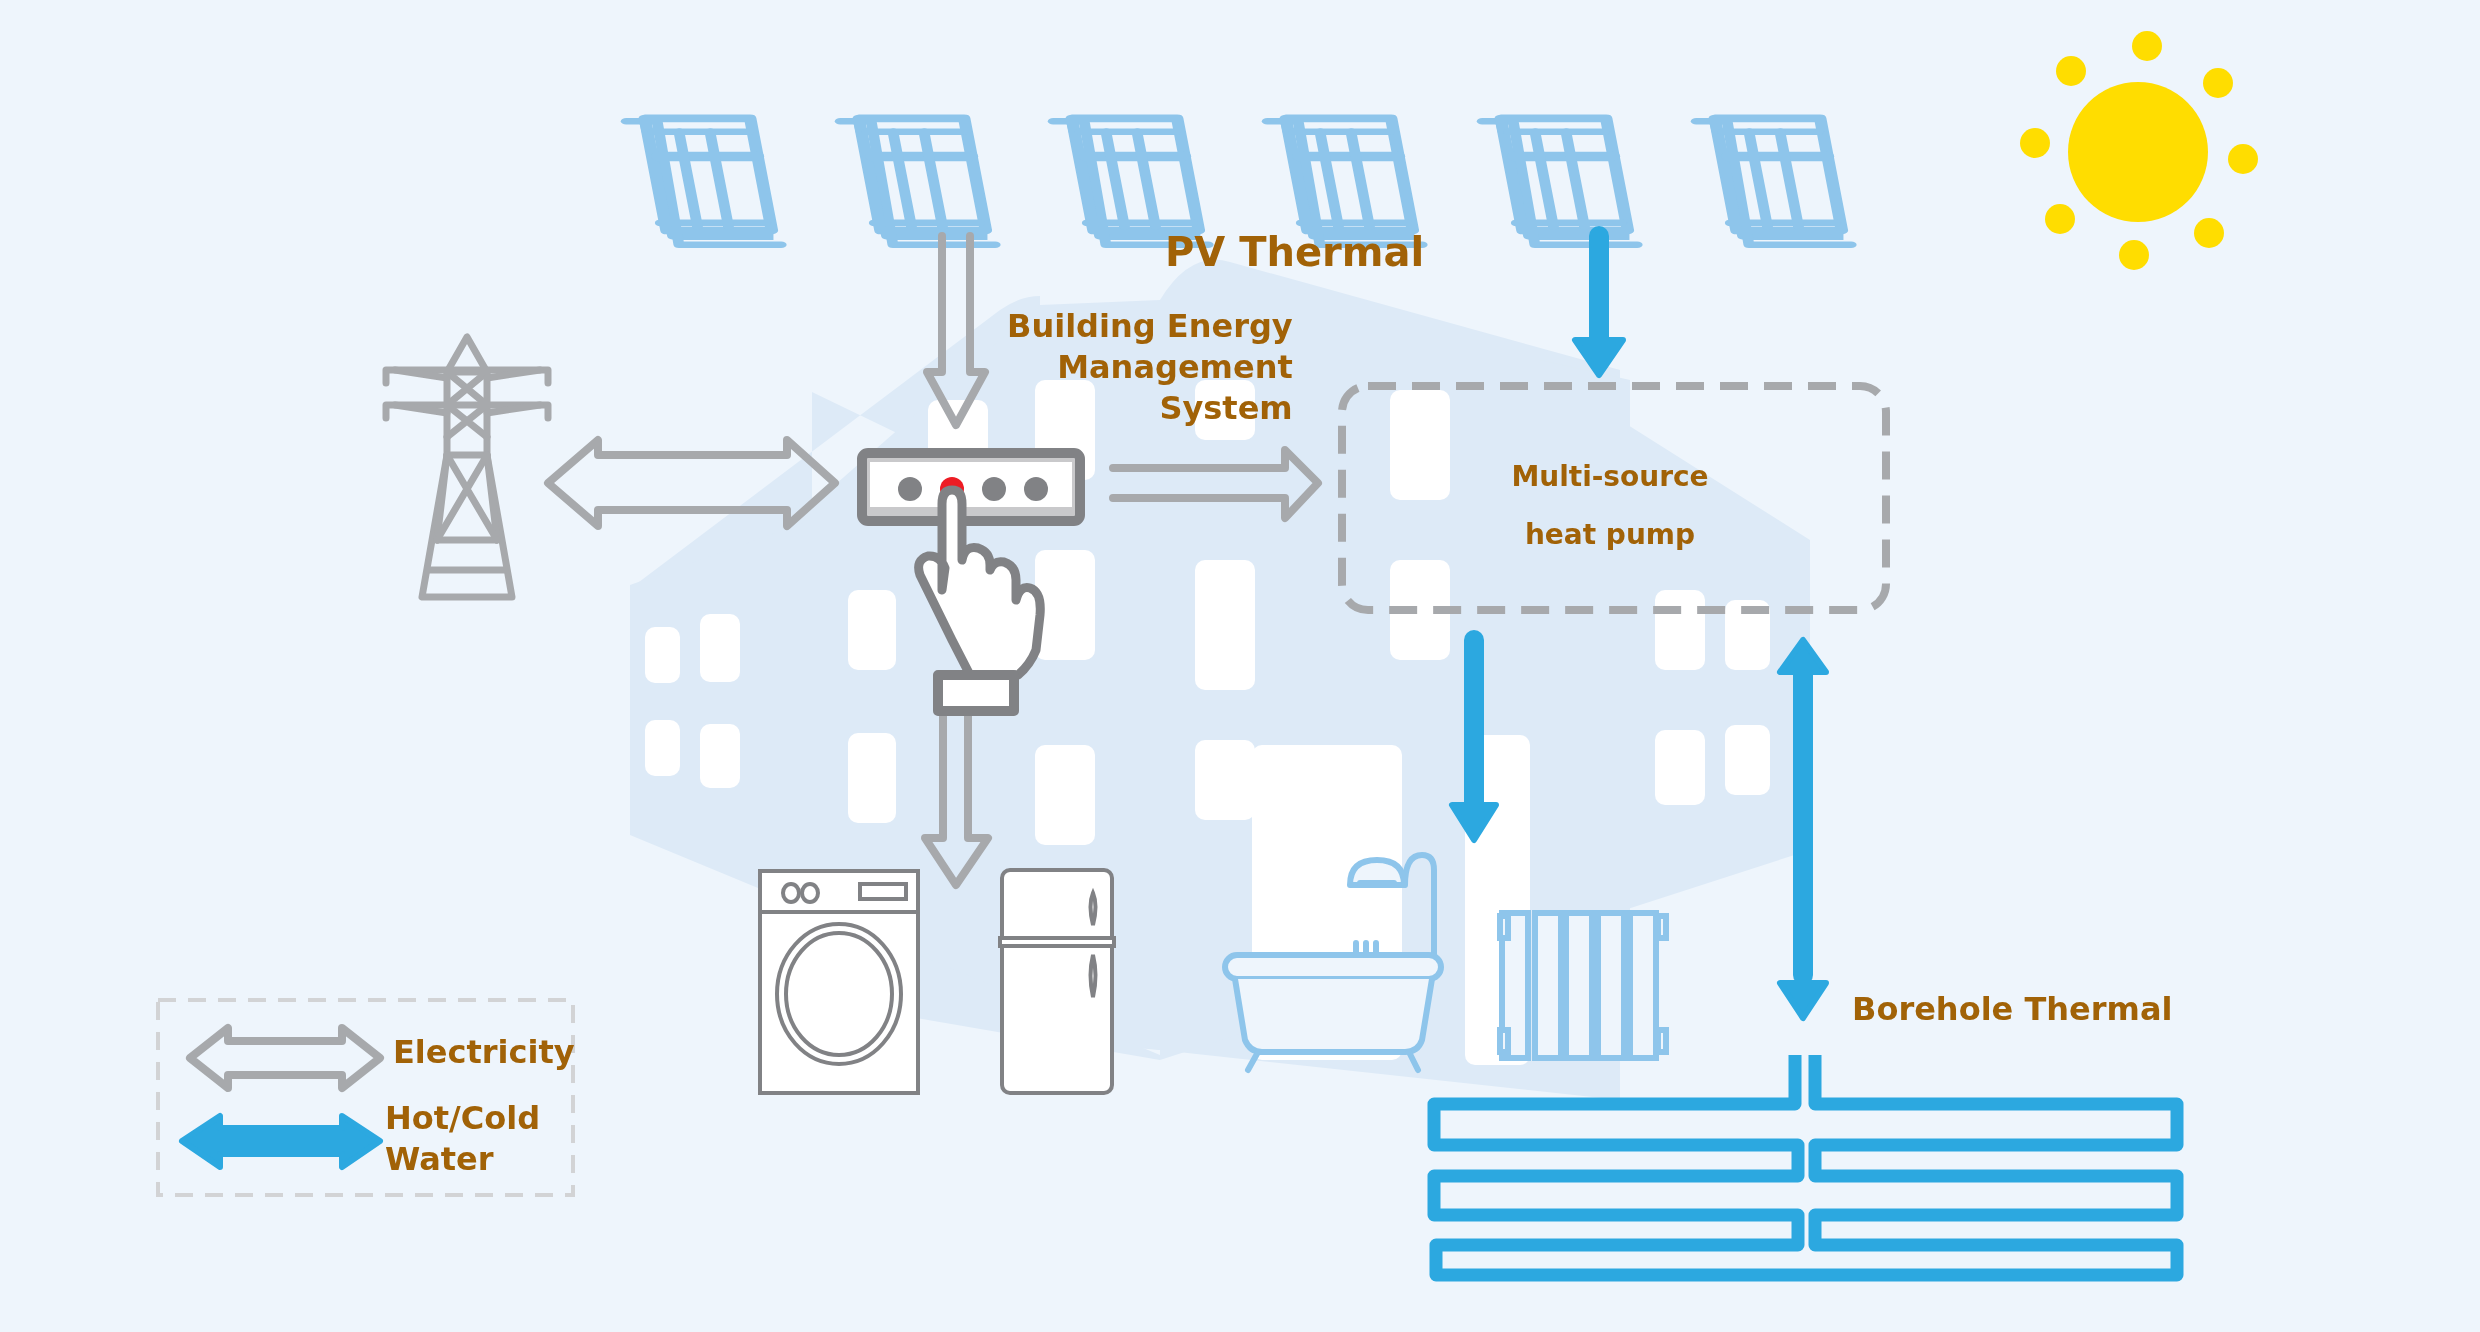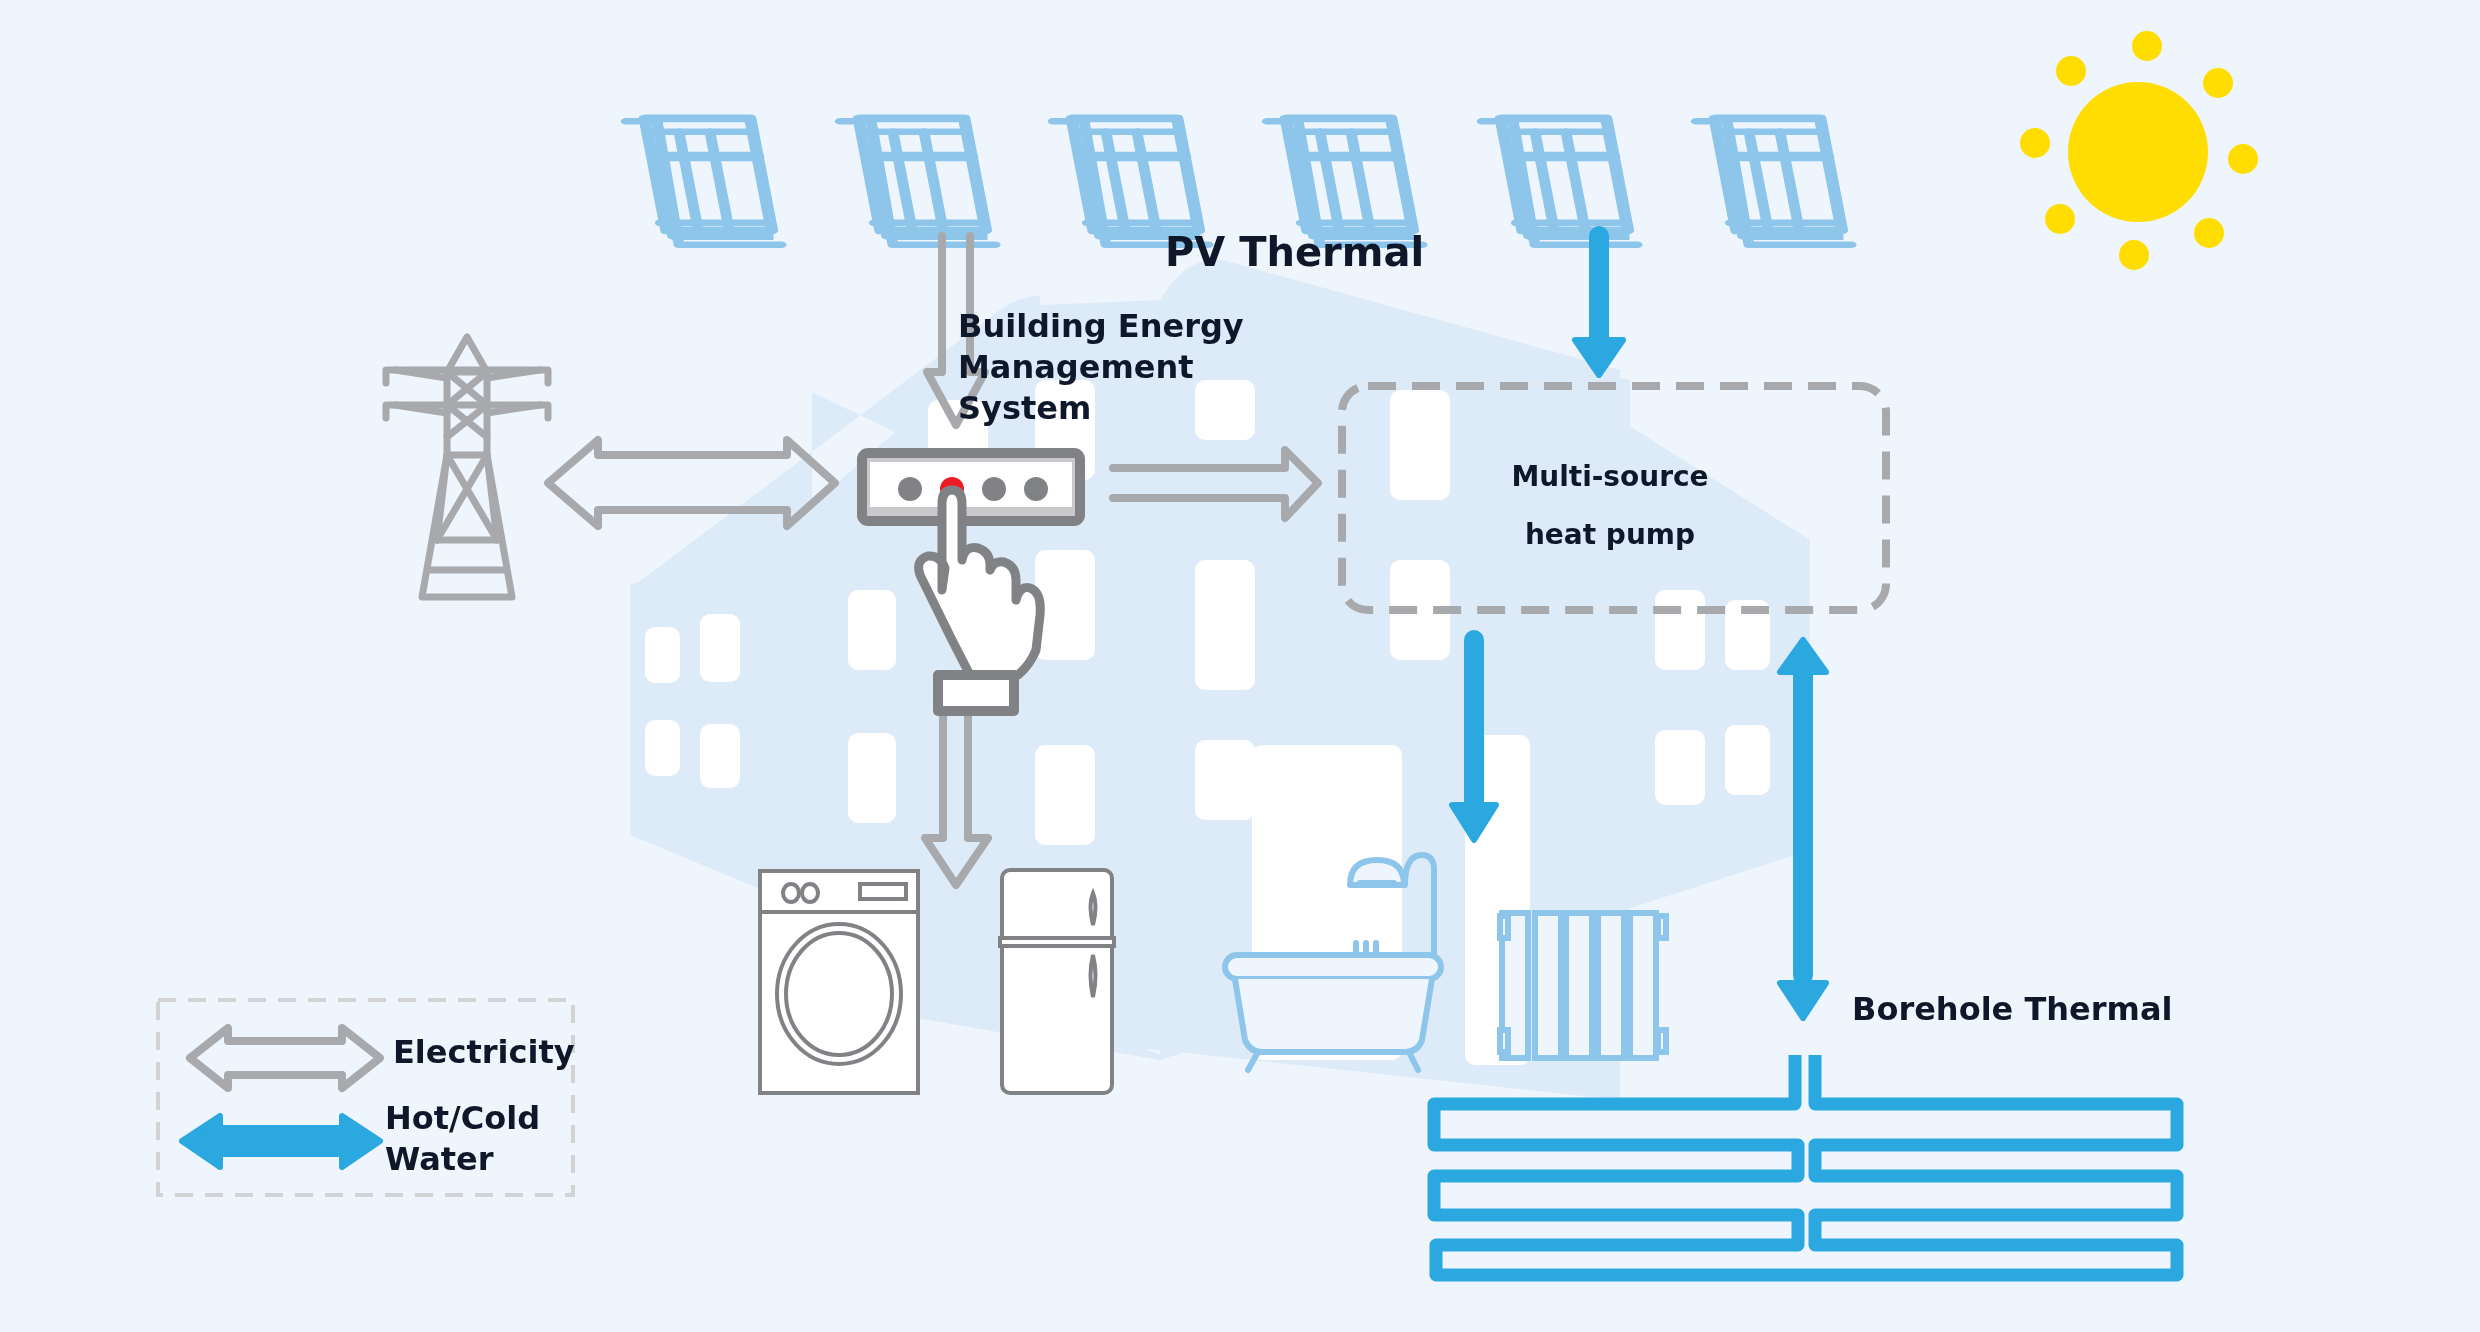--- a/index.html
+++ b/index.html
@@ -1,21 +1,21 @@
 <!DOCTYPE html>
 <html><head>
 <meta charset="utf-8">
 <style>
   html, body { margin:0; padding:0; }
   body { width:2480px; height:1332px; background:#eef5fc; overflow:hidden; position:relative;
          font-family:"DejaVu Sans", "Liberation Sans", sans-serif; }
   #stage { position:absolute; left:0; top:0; width:2480px; height:1332px; }
-  .lbl { position:absolute; color:#0f172a; font-weight:bold; line-height:1.2; white-space:nowrap; }
+  .lbl { position:absolute; color:#a16207; font-weight:bold; line-height:1.2; white-space:nowrap; }
   .lbl-pv { left:1165px; top:228px; font-size:40px; }
-  .lbl-bems { left:958px; top:306px; font-size:32px; line-height:41px; }
+  .lbl-bems { left:1007px; top:306px; font-size:32px; line-height:41px;text-align:right; }
   .lbl-hp { left:1340px; top:448px; width:540px; text-align:center; font-size:28px; line-height:58px; }
   .lbl-btes { left:1852px; top:988px; font-size:32px; line-height:43px; }
   .lbl-leg-e { left:393px; top:1033px; font-size:32px; }
   .lbl-leg-w { left:385px; top:1098px; font-size:32px; line-height:41px; text-align:left; }
   .line { display:block; }
 </style>
 </head>
 <body>
 
 <div id="stage">

